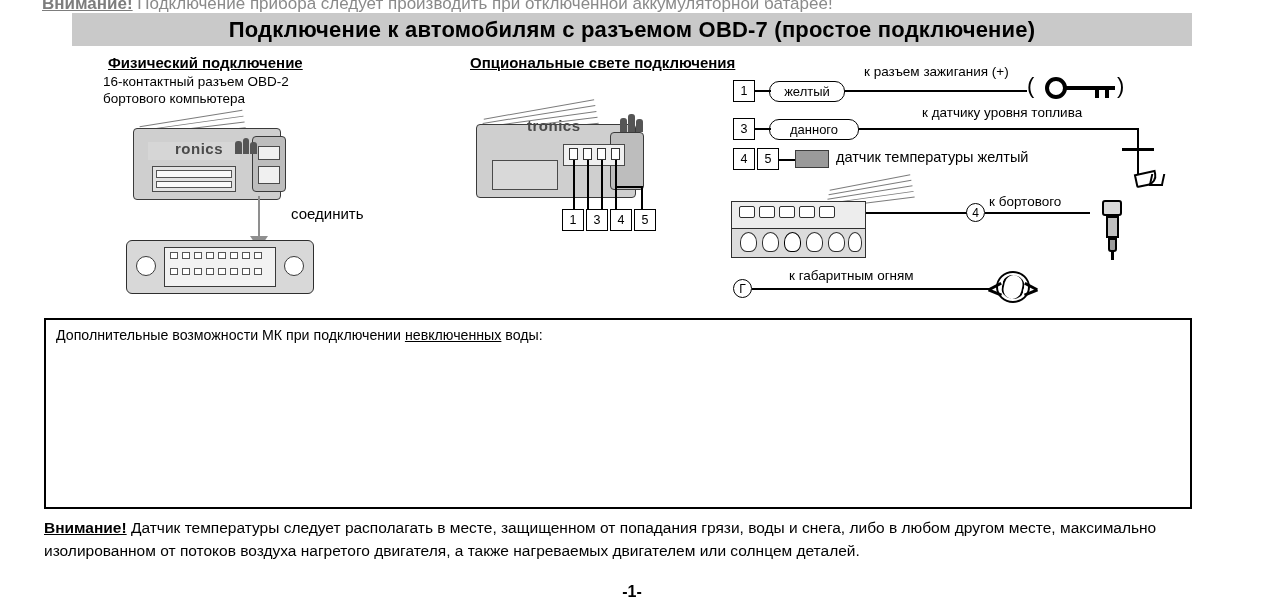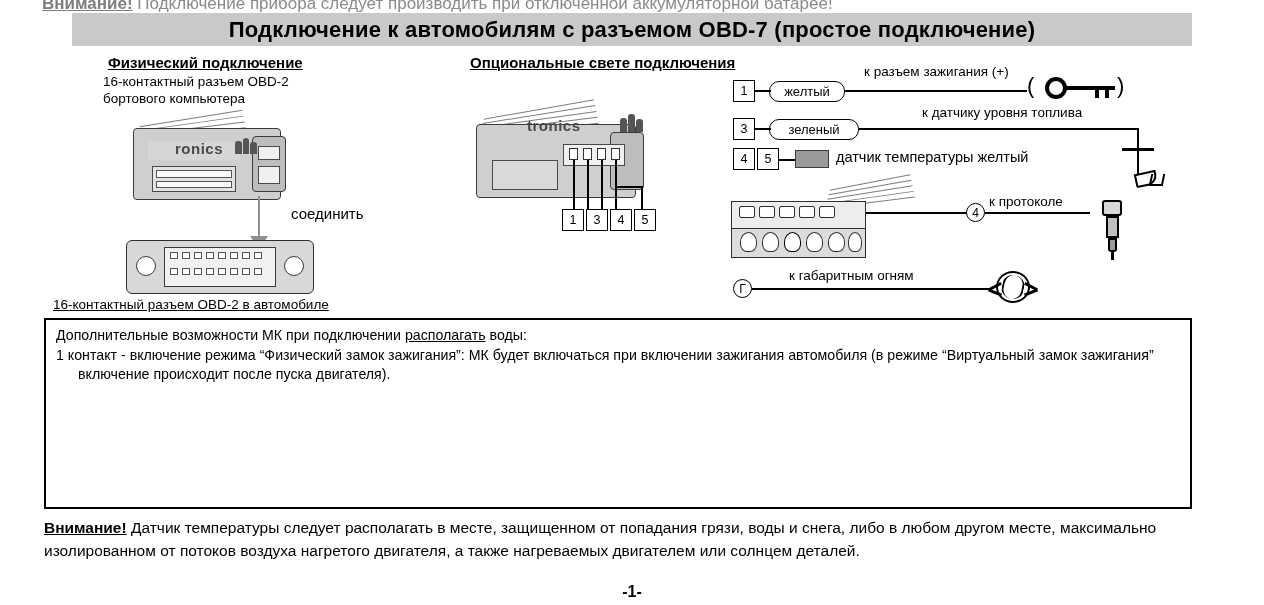--- a/index.html
+++ b/index.html
@@ -213,21 +213,20 @@
     <div class="tiny-sq" style="left:254px; top:252px; width:8px; height:7px;"></div>
     <div class="tiny-sq" style="left:170px; top:268px; width:8px; height:7px;"></div>
     <div class="tiny-sq" style="left:182px; top:268px; width:8px; height:7px;"></div>
     <div class="tiny-sq" style="left:194px; top:268px; width:8px; height:7px;"></div>
     <div class="tiny-sq" style="left:206px; top:268px; width:8px; height:7px;"></div>
     <div class="tiny-sq" style="left:218px; top:268px; width:8px; height:7px;"></div>
     <div class="tiny-sq" style="left:230px; top:268px; width:8px; height:7px;"></div>
     <div class="tiny-sq" style="left:242px; top:268px; width:8px; height:7px;"></div>
     <div class="tiny-sq" style="left:254px; top:268px; width:8px; height:7px;"></div>
   </div>
-  <div class="lbl u" style="left:53px; top:297px;">16-контактный разъем OBD-2 в автомобиле</div>
 
   <div class="dev">
     <div class="ribbon" style="left:478px; top:104px; width:125px; height:52px;">
       <i style="left:5px; top:5px;  width:112px; transform:rotate(-10deg);"></i>
       <i style="left:4px; top:10px; width:114px; transform:rotate(-9deg);"></i>
       <i style="left:3px; top:15px; width:116px; transform:rotate(-8deg);"></i>
       <i style="left:2px; top:20px; width:118px; transform:rotate(-7deg);"></i>
       <i style="left:1px; top:25px; width:120px; transform:rotate(-6deg);"></i>
       <i style="left:0px; top:30px; width:122px; transform:rotate(-5deg);"></i>
       <i style="left:0px; top:35px; width:123px; transform:rotate(-4deg);"></i>
@@ -272,21 +271,21 @@
   <div style="position:absolute; left:1027px; top:75px; width:100px; height:30px;">
     <div style="position:absolute; left:18px; top:2px; width:22px; height:22px; border:4px solid #000; border-radius:50%;"></div>
     <div style="position:absolute; left:38px; top:11px; width:50px; height:4px; background:#000;"></div>
     <div style="position:absolute; left:68px; top:15px; width:4px; height:8px; background:#000;"></div>
     <div style="position:absolute; left:78px; top:15px; width:4px; height:8px; background:#000;"></div>
     <div style="position:absolute; left:0px; top:-2px; font-size:22px; color:#000;">(</div>
     <div style="position:absolute; left:90px; top:-2px; font-size:22px; color:#000;">)</div>
   </div>
 
   <div class="pin" style="left:733px; top:118px;">3</div>
-  <div class="pinwide" style="left:769px; top:119px; width:90px;">зеленый</div>
+  <div class="pinwide" style="left:769px; top:119px; width:90px;">данного</div>
   <div class="ln hl" style="left:755px; top:128px; width:16px;"></div>
   <div class="ln hl" style="left:859px; top:128px; width:278px;"></div>
   <div class="lbl" style="left:922px; top:105px;">к датчику уровня топлива</div>
 
   <div style="position:absolute; left:1114px; top:128px; width:80px; height:62px;">
     <div class="ln vl" style="left:23px; top:0px; height:22px;"></div>
     <div class="ln hl" style="left:8px; top:20px; width:32px; height:3px;"></div>
     <div class="ln vl" style="left:23px; top:22px; height:24px;"></div>
     <div style="position:absolute; left:21px; top:44px; width:22px; height:14px; border:2px solid #000; border-radius:0 0 10px 2px; transform:rotate(-12deg);"></div>
     <div style="position:absolute; left:36px; top:46px; width:14px; height:12px; border:2px solid #000; border-top:none; transform:skewX(-12deg);"></div>
@@ -319,21 +318,21 @@
     <div class="conn-pin" style="left:784px; top:232px; width:17px; height:20px; border:1.8px solid #000;"></div>
     <div class="conn-pin" style="left:806px; top:232px; width:17px; height:20px;"></div>
     <div class="conn-pin" style="left:828px; top:232px; width:17px; height:20px;"></div>
     <div class="conn-pin" style="left:848px; top:232px; width:14px; height:20px;"></div>
   </div>
 
   <div class="ln vl" style="left:792px; top:218px; height:-1px;"></div>
   <div class="ln hl" style="left:866px; top:212px; width:102px;"></div>
   <div class="circ" style="left:966px; top:203px;">4</div>
   <div class="ln hl" style="left:985px; top:212px; width:105px;"></div>
-  <div class="lbl" style="left:989px; top:194px;">к протоколе</div>
+  <div class="lbl" style="left:989px; top:194px;">к бортового</div>
 
   <div style="position:absolute; left:1090px; top:198px; width:50px; height:66px;">
     <div style="position:absolute; left:12px; top:2px; width:20px; height:16px; border:2px solid #000; background:#d9d9d9; border-radius:3px;"></div>
     <div style="position:absolute; left:16px; top:18px; width:13px; height:22px; border:2px solid #000; background:#bfbfbf;"></div>
     <div style="position:absolute; left:18px; top:40px; width:9px; height:14px; border:2px solid #000; background:#9c9c9c; border-radius:0 0 3px 3px;"></div>
     <div style="position:absolute; left:21px; top:54px; width:3px; height:8px; background:#000;"></div>
   </div>
 
   <div class="circ" style="left:733px; top:279px;">Г</div>
   <div class="ln hl" style="left:752px; top:288px; width:238px;"></div>
@@ -342,22 +341,21 @@
   <div style="position:absolute; left:988px; top:265px; width:58px; height:46px;">
     <div style="position:absolute; left:8px; top:6px; width:34px; height:32px; border:2.6px solid #000; border-radius:50%;"></div>
     <div style="position:absolute; left:0px; top:20px; width:14px; height:3px; background:#000; transform:rotate(-28deg);"></div>
     <div style="position:absolute; left:0px; top:26px; width:14px; height:3px; background:#000; transform:rotate(22deg);"></div>
     <div style="position:absolute; left:36px; top:20px; width:14px; height:3px; background:#000; transform:rotate(28deg);"></div>
     <div style="position:absolute; left:36px; top:26px; width:14px; height:3px; background:#000; transform:rotate(-22deg);"></div>
     <div style="position:absolute; left:14px; top:10px; width:22px; height:24px; border-left:2.4px solid #000; border-right:2.4px solid #000; border-radius:50%/40%; transform:rotate(12deg);"></div>
   </div>
 
   <div class="textbox">
-    <p><span>Дополнительные возможности МК при подключении </span><u>располагать</u><span> воды:</span></p>
-    <p class="ind">1 контакт - включение режима “Физический замок зажигания”: МК будет включаться при включении зажигания автомобиля (в режиме “Виртуальный замок зажигания” включение происходит после пуска двигателя).</p>
+    <p><span>Дополнительные возможности МК при подключении </span><u>невключенных</u><span> воды:</span></p>
   </div>
 
   <div class="bottom-warn">
     <b>Внимание!</b><span> Датчик температуры следует располагать в месте, защищенном от попадания грязи, воды и снега, либо в любом другом месте, максимально изолированном от потоков воздуха нагретого двигателя, а также нагреваемых двигателем или солнцем деталей.</span>
   </div>
 
   <div class="pageno">-1-</div>
 </div>
 
 </body></html>

